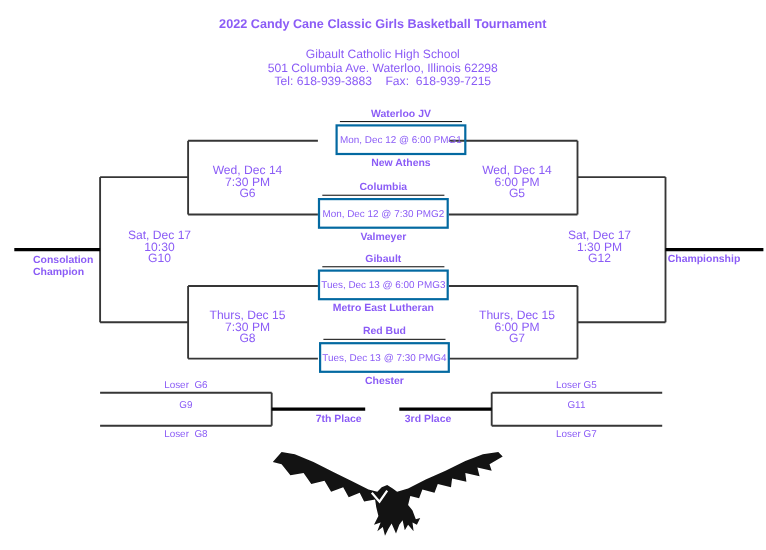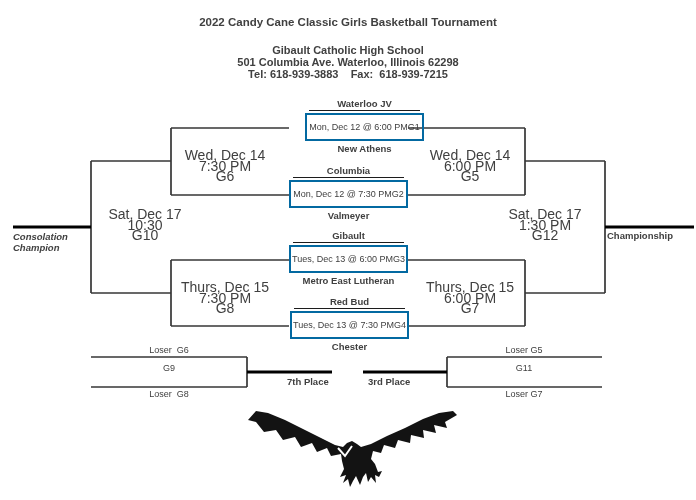--- a/index.html
+++ b/index.html
@@ -1,34 +1,34 @@
 <!DOCTYPE html>
 <html><head>
 <meta charset="utf-8">
 <style>
   html,body { margin:0; padding:0; background:#fff; }
   .page {
     position:relative; width:696px; height:500px; background:#ffffff;
-    font-family:"Liberation Sans", sans-serif; color:#404040; overflow:hidden;
+    font-family:"Liberation Sans", sans-serif; color:#8b5cf6; overflow:hidden;
   }
   .abs { position:absolute; }
   .ctr { text-align:center; }
   .pre { white-space:pre; }
   .hdr-title { left:0; width:696px; top:16px; font-size:11.5px; font-weight:bold; }
-  .hdr-line  { left:0; width:696px; font-size:11px; font-weight:bold; line-height:12px; }
+  .hdr-line  { left:0; width:696px; font-size:11px; font-weight:normal; line-height:12px; }
   .game-unit { width:119px; }
   .team { font-size:9.5px; font-weight:bold; text-align:center; line-height:11px; }
   .team-top { margin:0 4px; padding-bottom:1px; border-bottom:1.5px solid #1c1c1c; }
   .game-box {
     margin-top:2px; height:24px; border:2px solid #0369a1;
     display:flex; flex-direction:row; align-items:center; justify-content:center;
     font-size:9px; line-height:11px;
   }
   .team-bottom { margin-top:2px; }
-  .sched { width:90px; font-size:14px; line-height:10.5px; text-align:center; }
+  .sched { width:90px; font-size:11px; line-height:10.5px; text-align:center; }
   .sched div { white-space:nowrap; }
   .place-label { font-size:9.5px; font-weight:bold; line-height:11px; }
   .loser { width:110px; font-size:9px; text-align:center; }
   .mini-sched { width:130px; font-size:9px; line-height:11px; text-align:center; }
   svg.lines { position:absolute; left:0; top:0; pointer-events:none; }
   .eagle { position:absolute; left:243px; top:404px; }
 </style>
 </head>
 <body>
 
@@ -141,21 +141,21 @@
     <div>Sat, Dec 17</div>
     <div>10:30</div>
     <div>G10</div>
   </div>
   <div class="abs sched" style="left:500px; top:209px;">
     <div>Sat, Dec 17</div>
     <div>1:30 PM</div>
     <div>G12</div>
   </div>
 
-  <div class="abs place-label" style="left:13px; top:231px;font-style:italic;">
+  <div class="abs place-label" style="left:30px; top:231px;">
     <div>Consolation</div>
     <div>Champion</div>
   </div>
   <div class="abs place-label" style="left:607px; top:230px;">Championship</div>
 
   <div class="abs loser pre" style="left:114px; top:345px;">Loser  G6</div>
   <div class="abs mini-sched" style="left:104px; top:363px;">
     <div>G9</div>
   </div>
   <div class="abs loser pre" style="left:114px; top:389px;">Loser  G8</div>

